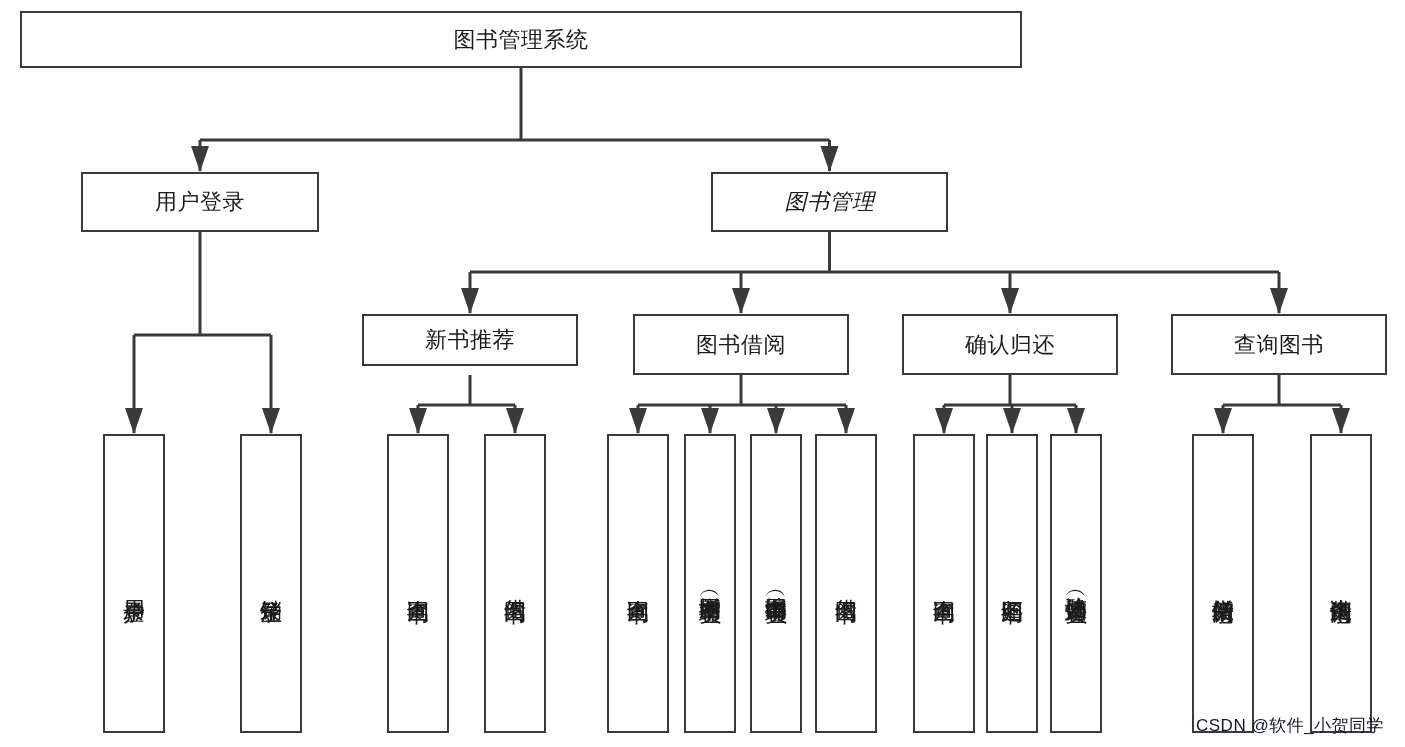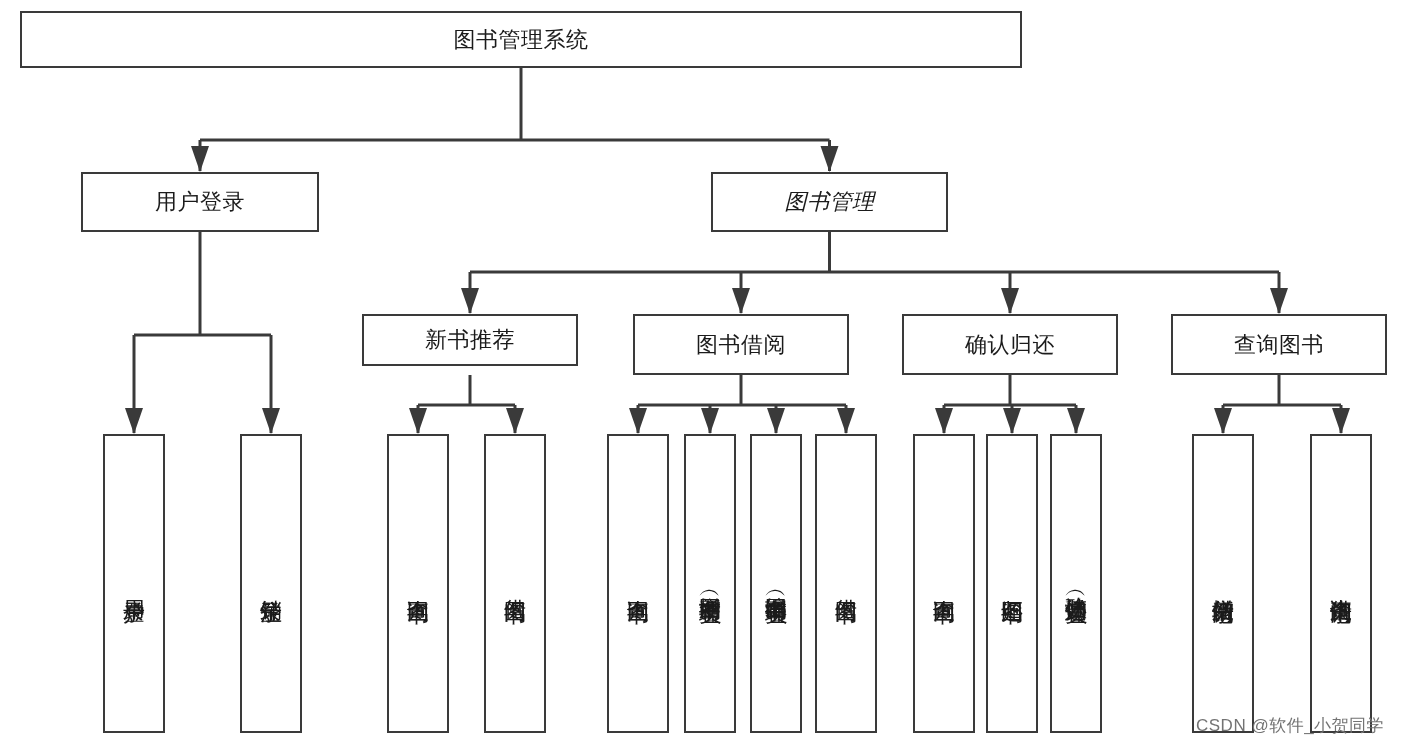--- a/index.html
+++ b/index.html
@@ -179,14 +179,14 @@
       <div class="node vertical" style="left: 1050px; top: 434px; width: 52px; height: 299px; border-color: rgb(58, 58, 58);">
         <span class="node-label">确认归还（管理员）</span>
       </div>
       <div class="node vertical" style="left: 1192px; top: 434px; width: 62px; height: 299px; border-color: rgb(58, 58, 58);">
         <span class="node-label">新增借阅记录</span>
       </div>
       <div class="node vertical" style="left: 1310px; top: 434px; width: 62px; height: 299px; border-color: rgb(58, 58, 58);">
         <span class="node-label">查询借阅记录</span>
       </div>
     </div>
-  <div id="watermark" style="left: 1196px; top: 714px; color: #737373;">CSDN @软件_小贺同学</div>
+  <div id="watermark" style="left: 1196px; top: 714px; color: #0f172a;">CSDN @软件_小贺同学</div>
 </div>
 
 </body></html>

